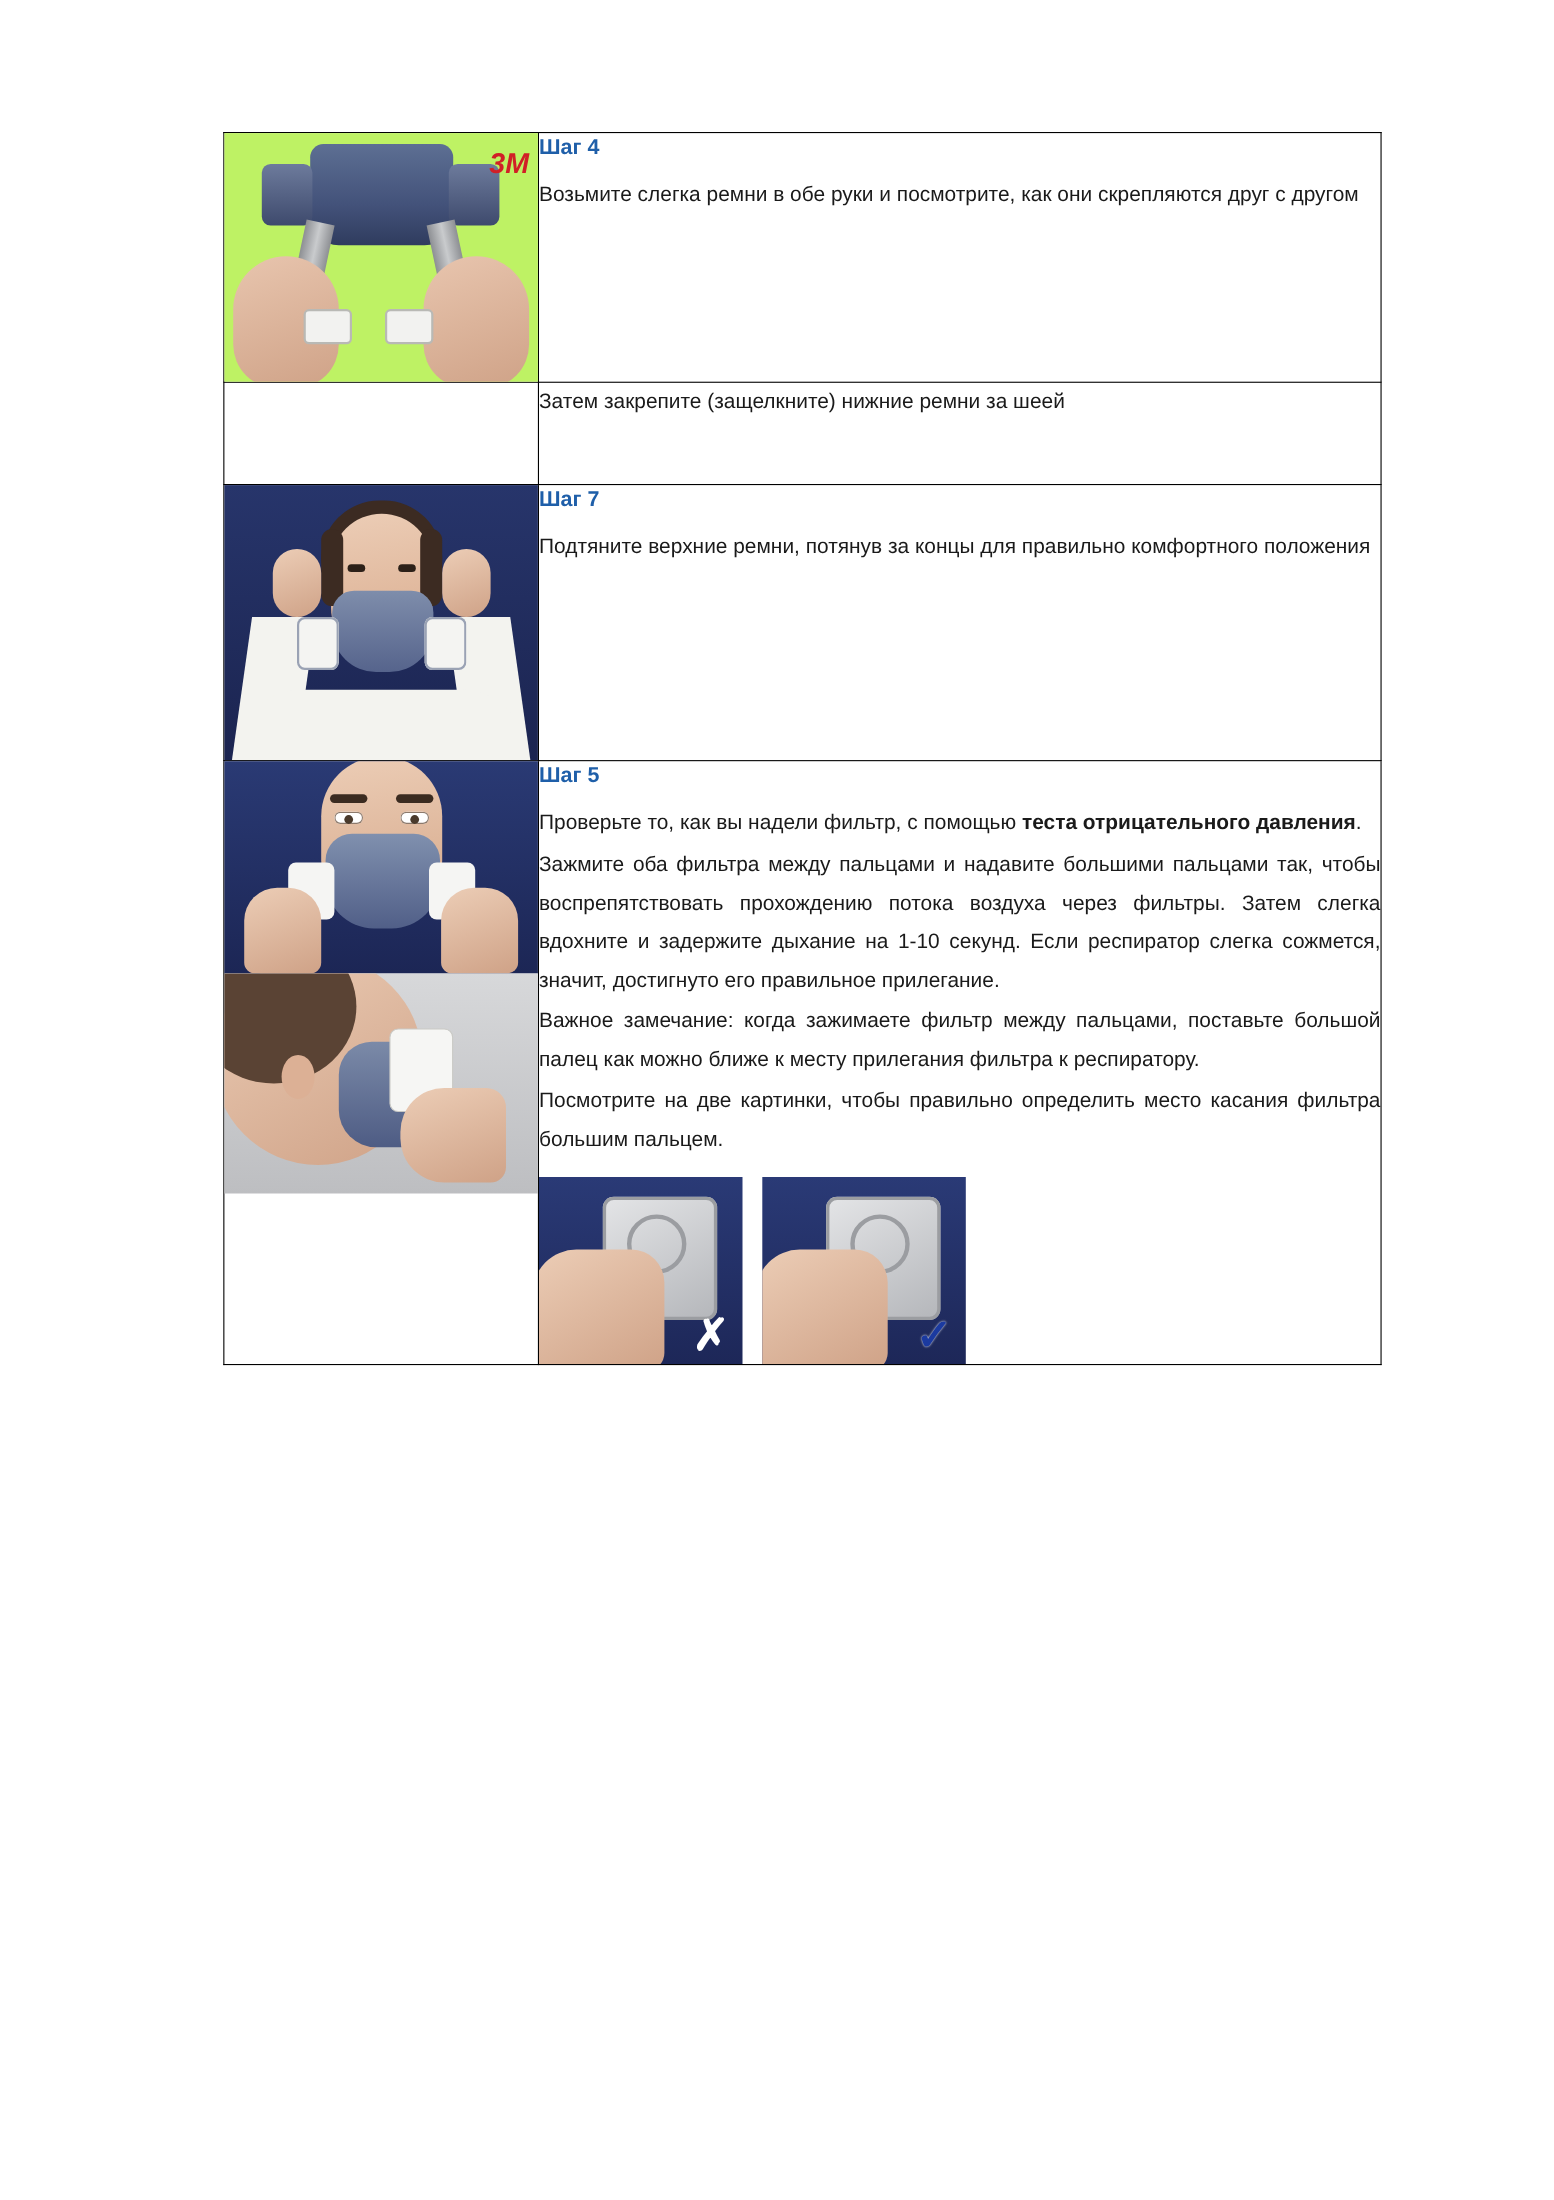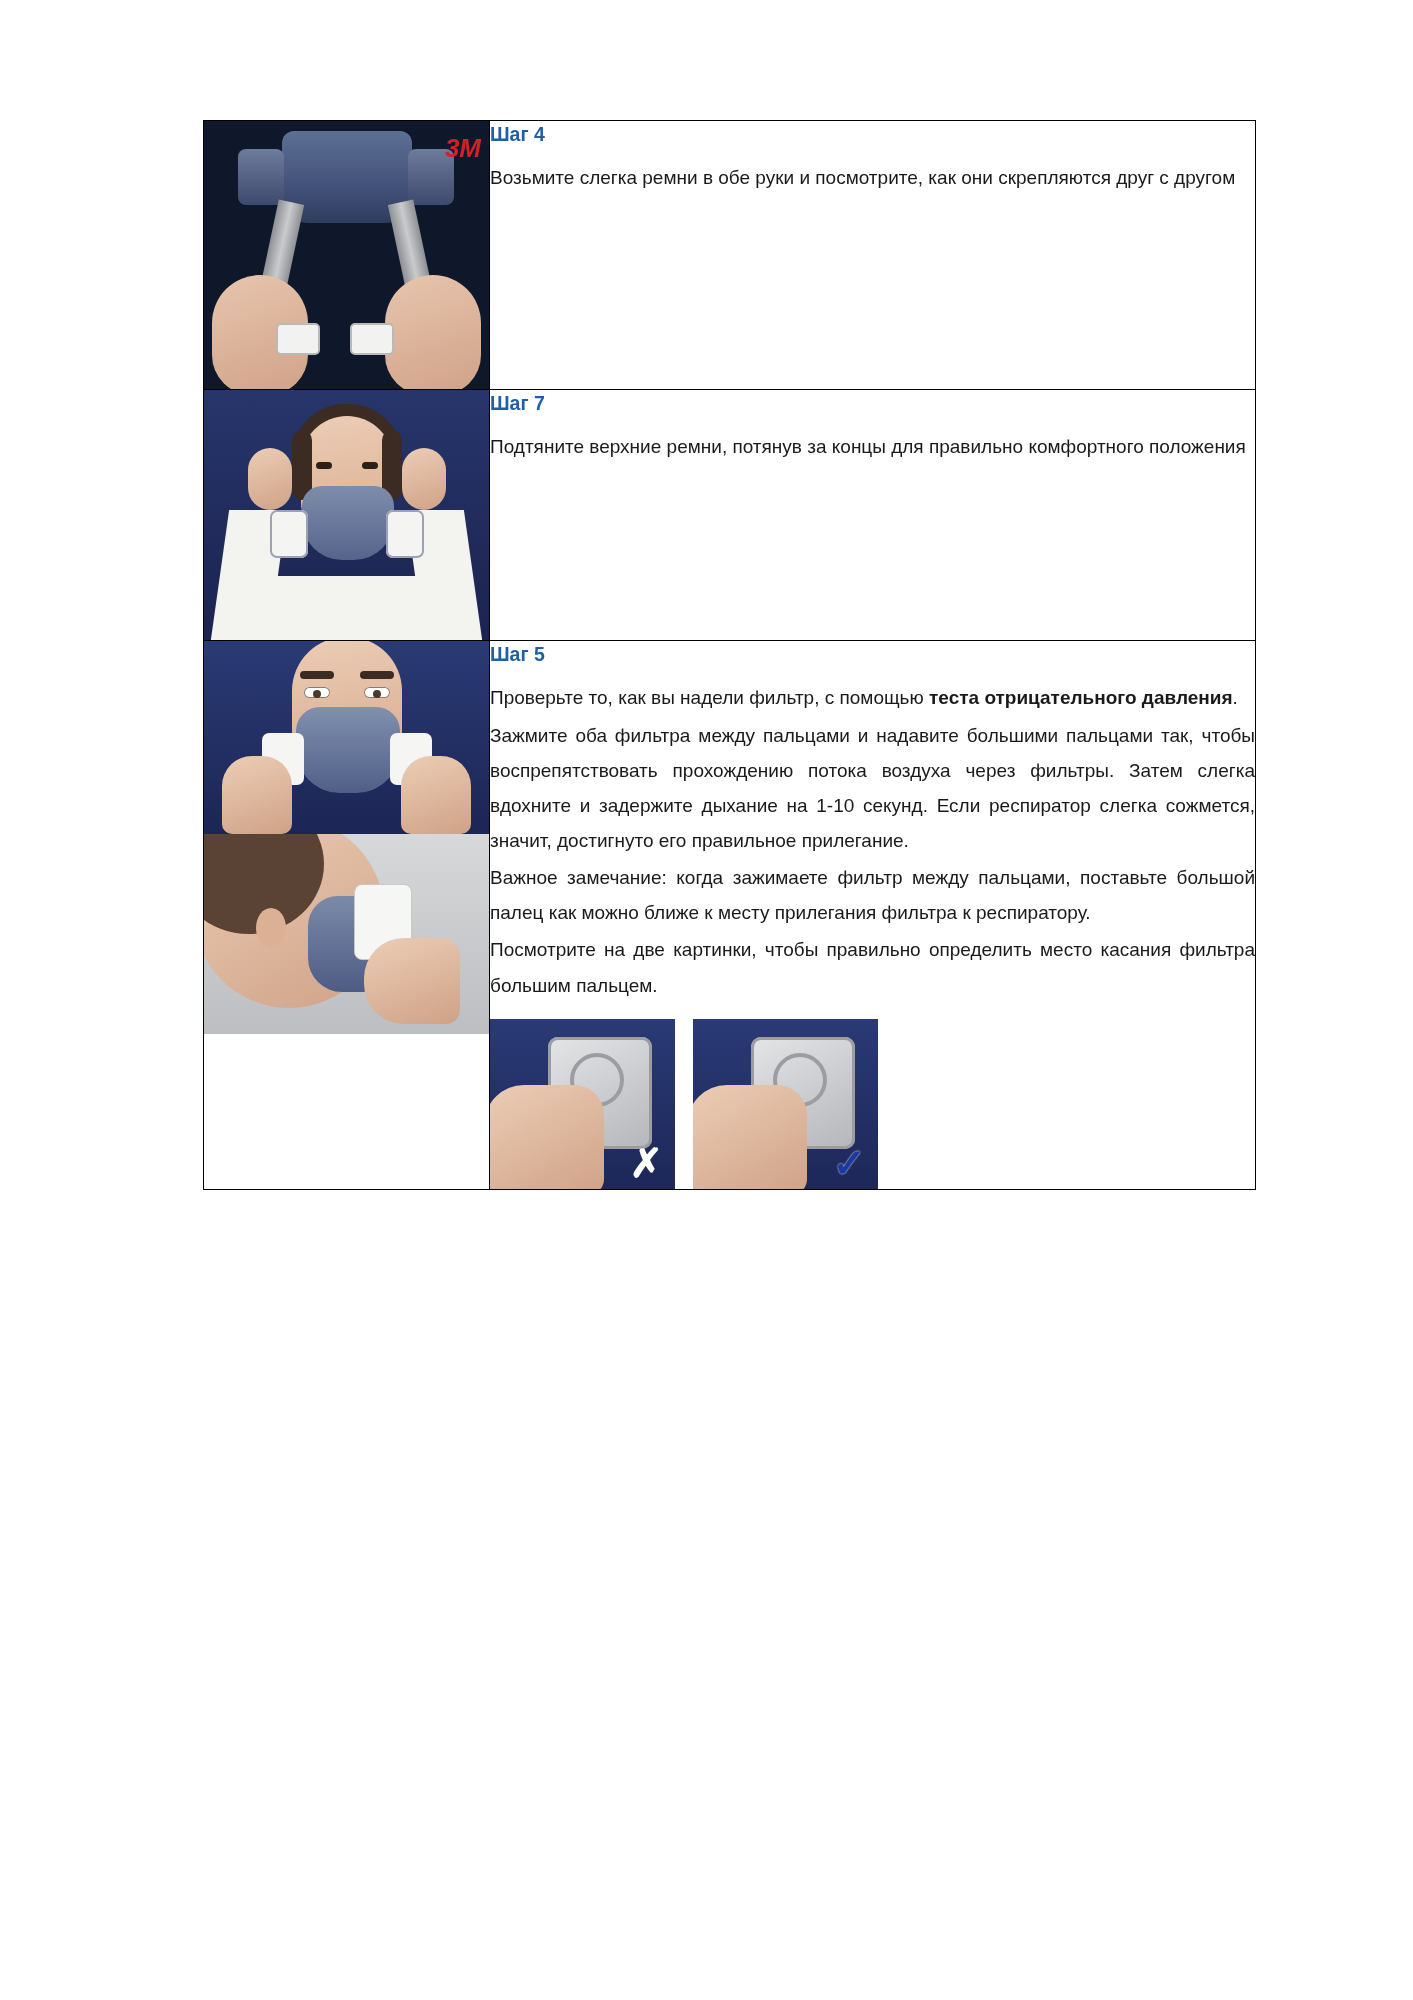--- a/index.html
+++ b/index.html
@@ -73,22 +73,22 @@
   
   .photo {
     display: block;
     position: relative;
     overflow: hidden;
   }
 
   
   .photo-s4 {
     width: 285px;
-    height: 268px;
-    background: #0f172a;
+    height: 226px;
+    background: #bef264;
   }
   .photo-s4 .mask-body {
     position: absolute;
     left: 78px; top: 10px;
     width: 130px; height: 92px;
     background: linear-gradient(180deg,#5d6f93 0%,#43527a 60%,#2f3c5e 100%);
     border-radius: 12px 12px 26px 26px;
   }
   .photo-s4 .strap-l, .photo-s4 .strap-r {
     position: absolute;
@@ -439,20 +439,26 @@
           <div class="clip-r"></div>
           <div class="logo3m">3M</div>
         </div>
       </td>
       <td class="txt-cell">
         <div class="step-title">Шаг 4</div>
         <p class="para justify">Возьмите слегка ремни в обе руки и посмотрите, как они скрепляются друг с другом</p>
       </td>
     </tr>
 
+    <tr>
+      <td class="img-cell empty-cell"></td>
+      <td class="plain-cell">
+        <p class="para">Затем закрепите (защелкните) нижние ремни за шеей</p>
+      </td>
+    </tr>
 
     <tr>
       <td class="img-cell">
         <div class="photo photo-s5">
           <div class="arm-l"></div>
           <div class="arm-r"></div>
           <div class="shoulders"></div>
           <div class="hair"></div>
           <div class="head"></div>
           <div class="hair-side-l"></div>

